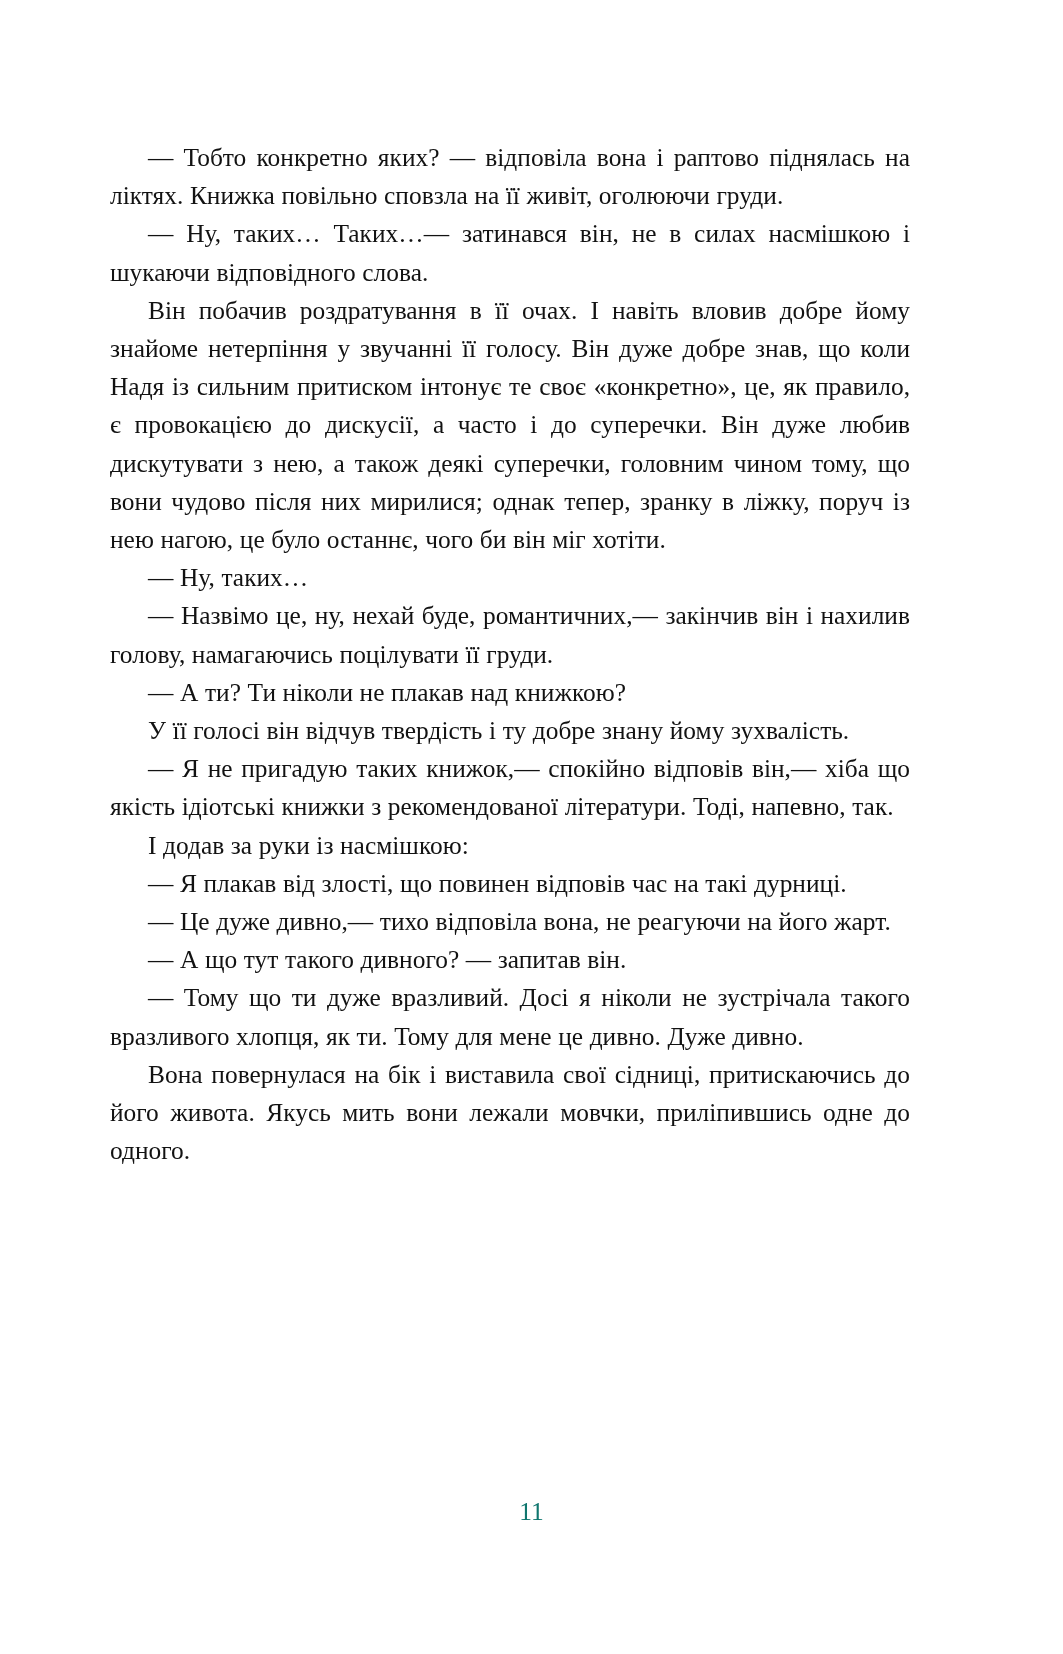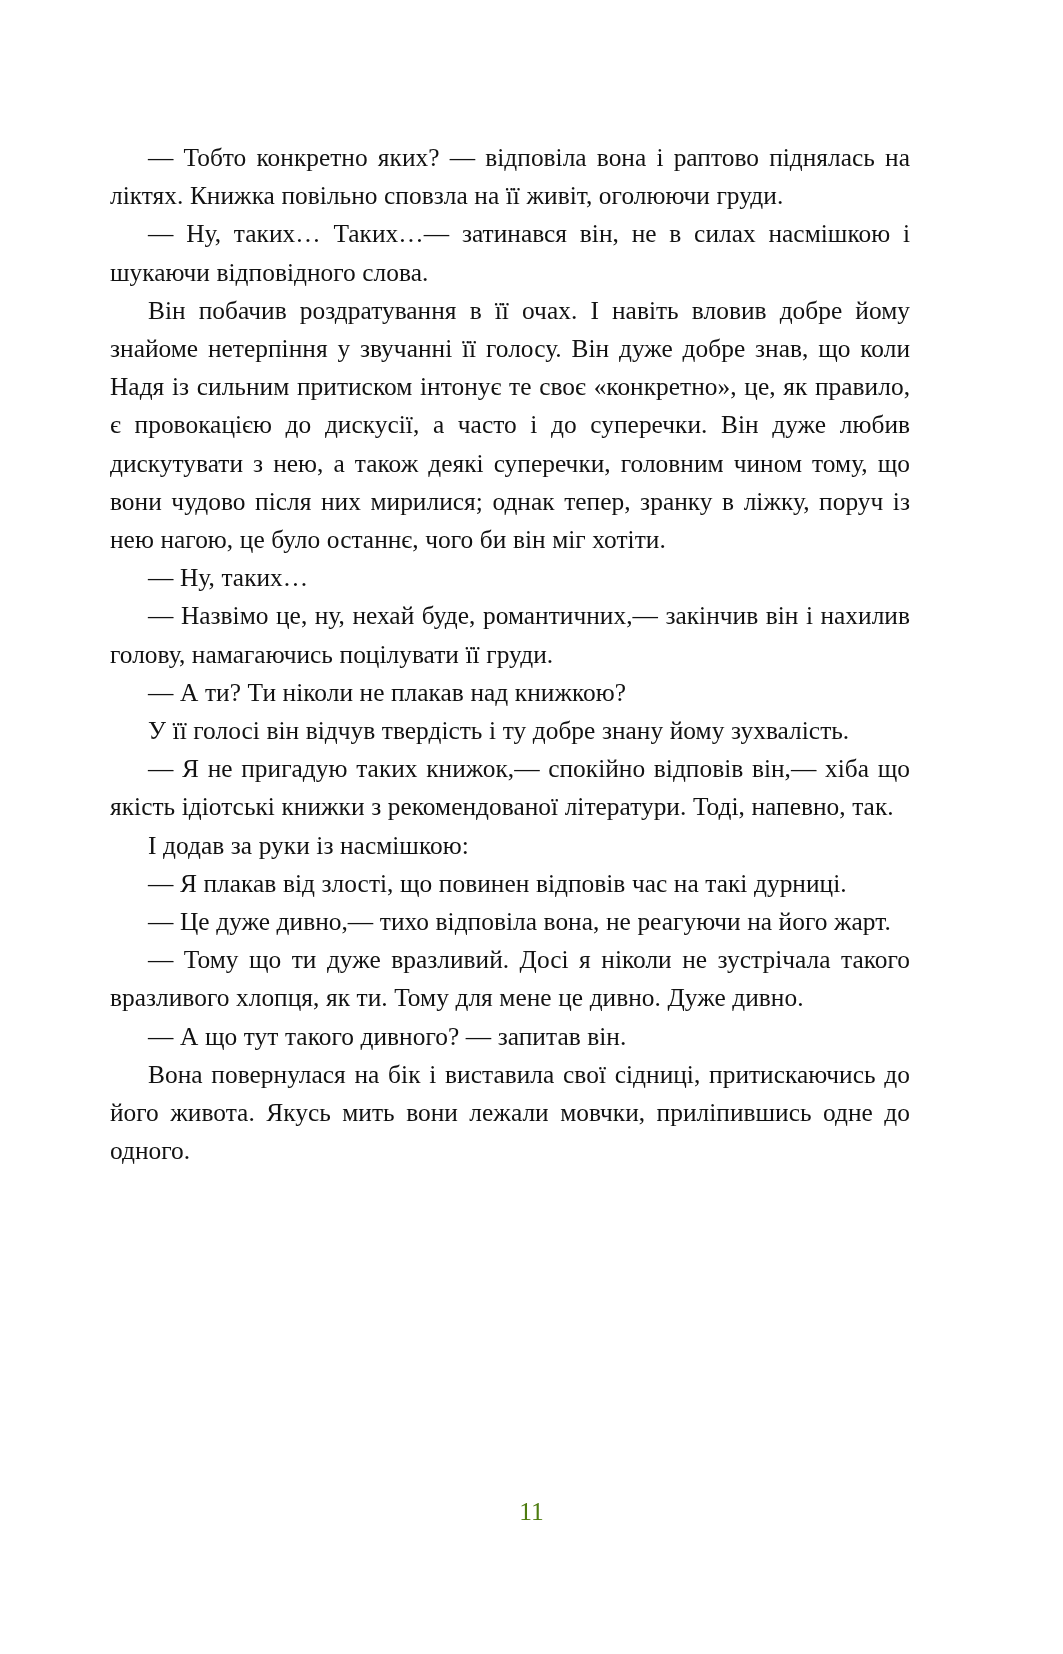--- a/index.html
+++ b/index.html
@@ -48,40 +48,40 @@
 
   .page-number {
     position: absolute;
     left: 0;
     right: 0;
     top: 1496px;
     text-align: center;
     font-family: "Liberation Serif", "DejaVu Serif", serif;
     font-size: 25.4px;
     line-height: 30px;
-    color: #4d7c0f;
+    color: #0f766e;
   }
 </style>
 </head>
 <body>
 
 <div class="page">
 
   <div class="text-block">
     <p class="para dialogue">— Тобто конкретно яких? — відповіла вона і раптово піднялась на ліктях. Книжка повільно сповзла на її живіт, оголюючи груди.</p>
     <p class="para dialogue">— Ну, таких… Таких…— затинався він, не в силах насмішкою і шукаючи відповідного слова.</p>
     <p class="para">Він побачив роздратування в її очах. І навіть вловив добре йому знайоме нетерпіння у звучанні її голосу. Він дуже добре знав, що коли Надя із сильним притиском інтонує те своє «конкретно», це, як правило, є провокацією до дискусії, а часто і до суперечки. Він дуже любив дискутувати з нею, а також деякі суперечки, головним чином тому, що вони чудово після них мирилися; однак тепер, зранку в ліжку, поруч із нею нагою, це було останнє, чого би він міг хотіти.</p>
     <p class="para dialogue">— Ну, таких…</p>
     <p class="para dialogue">— Назвімо це, ну, нехай буде, романтичних,— закінчив він і нахилив голову, намагаючись поцілувати її груди.</p>
     <p class="para dialogue">— А ти? Ти ніколи не плакав над книжкою?</p>
     <p class="para">У її голосі він відчув твердість і ту добре знану йому зухвалість.</p>
     <p class="para dialogue">— Я не пригадую таких книжок,— спокійно відповів він,— хіба що якість ідіотські книжки з рекомендованої літератури. Тоді, напевно, так.</p>
     <p class="para">І додав за руки із насмішкою:</p>
     <p class="para dialogue">— Я плакав від злості, що повинен відповів час на такі дурниці.</p>
     <p class="para dialogue">— Це дуже дивно,— тихо відповіла вона, не реагуючи на його жарт.</p>
+    <p class="para dialogue">— А що тут такого дивного? — запитав він.</p>
     <p class="para dialogue">— Тому що ти дуже вразливий. Досі я ніколи не зустрічала такого вразливого хлопця, як ти. Тому для мене це дивно. Дуже дивно.</p>
-    <p class="para dialogue">— А що тут такого дивного? — запитав він.</p>
     <p class="para">Вона повернулася на бік і виставила свої сідниці, притискаючись до його живота. Якусь мить вони лежали мовчки, приліпившись одне до одного.</p>
   </div>
 
   <div class="page-number">11</div>
 
 </div>
 
 </body></html>

